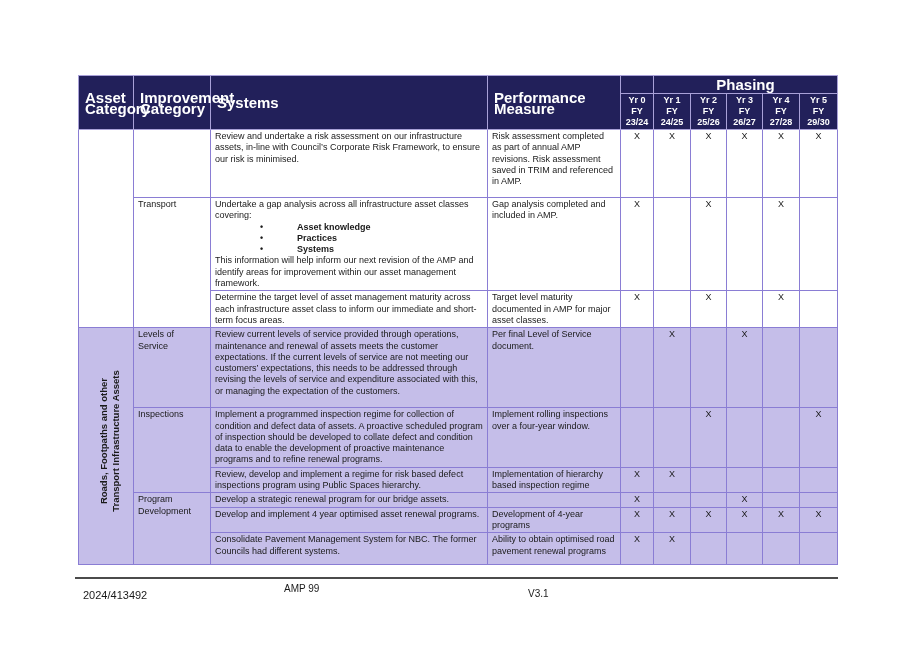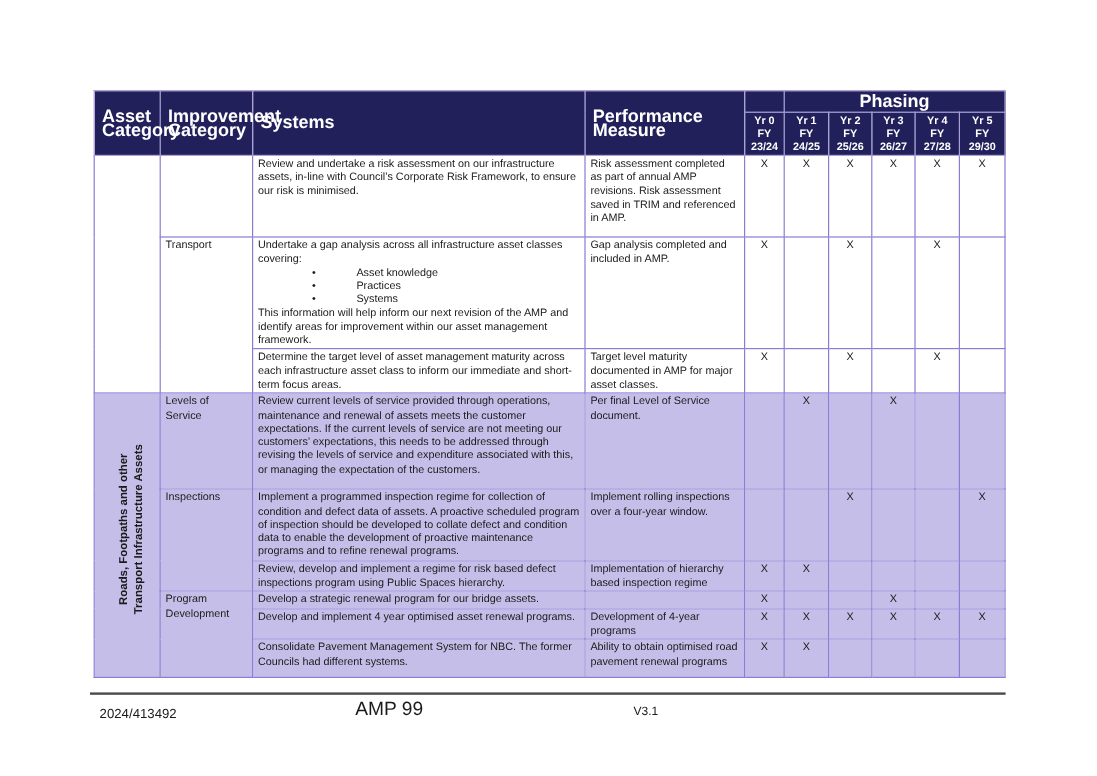--- a/index.html
+++ b/index.html
@@ -20,36 +20,36 @@
   table.amp th.yr { text-align:center; padding:1px 0; white-space:pre-line; font-size:9px; }
   table.amp th.phasing-head { text-align:center; }
   table.amp td {
     border:1px solid var(--grid,#8a7dd4);
     font-size:9px; line-height:11.3px; padding:1px 4px;
     vertical-align:top; overflow:hidden; word-wrap:break-word;
   }
   td.imp { vertical-align:middle; }
   td.xcell { text-align:center; vertical-align:middle; font-size:9.5px; padding:0; }
   .lav { background:var(--section-bg,#c5bee9); }
-  ul.bullets { margin:0; padding:0; list-style:none; }
+  ul.bullets { margin:0; padding:0; list-style:none;font-weight:bold; }
   ul.bullets li { position:relative; padding-left:82px; }
   ul.bullets li::before { content:"\2022"; position:absolute; left:45px; }
   td.vcell { padding:0; }
   .v-inner {
     width:224px; height:53px;
     transform-origin:top left;
     transform:rotate(-90deg) translateX(-224px);
     display:flex; align-items:center; justify-content:center;
     text-align:center; font-weight:bold; font-size:9.5px; line-height:11.5px;
     white-space:pre-line;
   }
   .f-rule { position:absolute; left:75px; top:577px; width:763px; height:2px;
             background:var(--footer-rule,#4b4b4b); }
   .f-left   { position:absolute; left:63px;  top:589px; font-size:11px;margin-left:20px; }
-  .f-center { position:absolute; left:296px; top:583px; font-size:16px; }
+  .f-center { position:absolute; left:284px; top:583px; font-size:10px; }
   .f-right  { position:absolute; left:528px; top:588px; font-size:10px; }
 </style>
 </head>
 <body>
 
 <div class="page">
 
   <table class="amp">
     <colgroup>
       <col style="width:55px">

